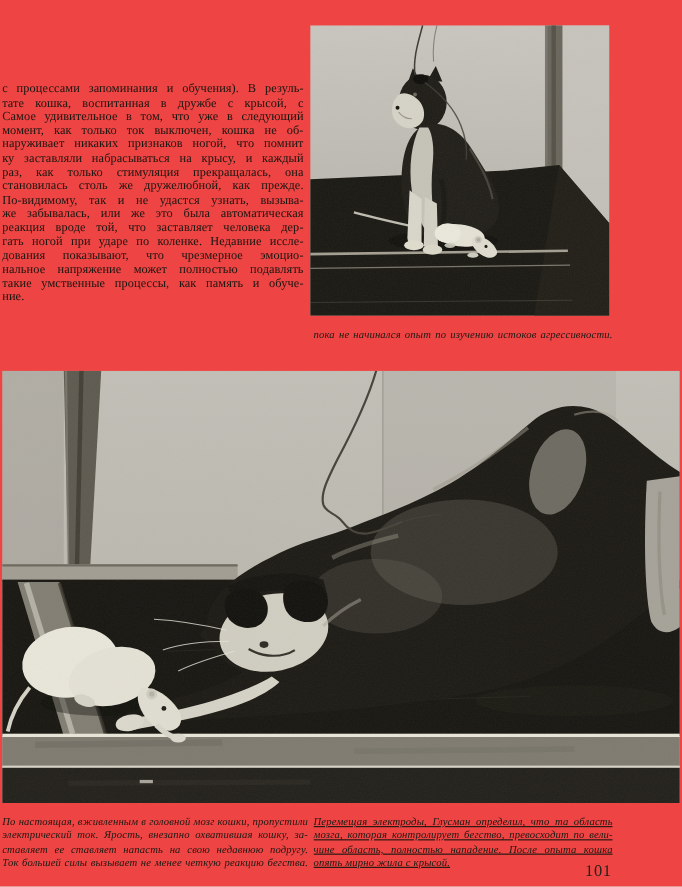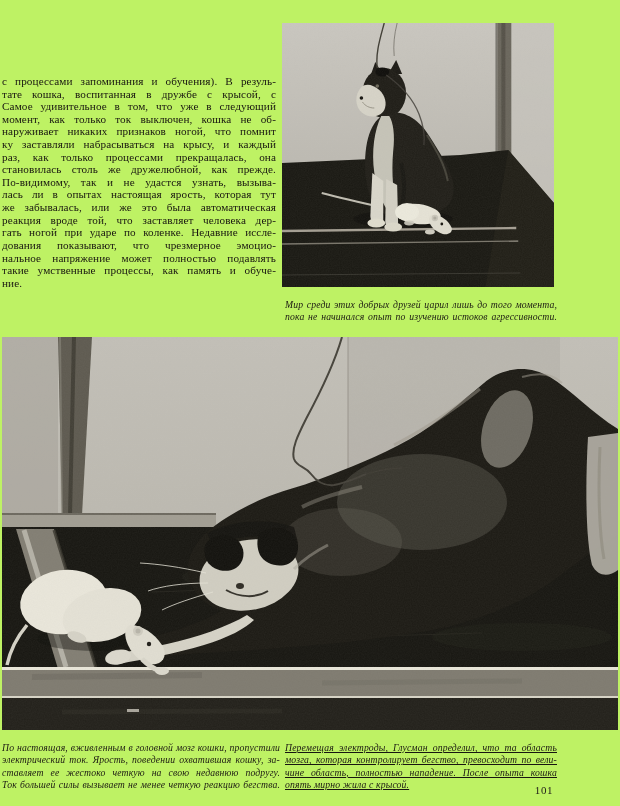--- a/index.html
+++ b/index.html
@@ -1,18 +1,18 @@
 <!DOCTYPE html>
 <html lang="ru"><head>
 <meta charset="utf-8">
 <style>
   html,body{margin:0;padding:0;background:#d9d7d2;}
   .page{
     position:relative;width:620px;height:806px;margin:0 auto;
-    background:#bef264;overflow:hidden;
+    background:#ef4444;overflow:hidden;
     font-family:"Liberation Serif","DejaVu Serif",serif;
     color:#181610;
   }
   
   .article{position:absolute;left:2px;top:75px;width:274px;}
   .article .ln{
     font-size:11.2px;line-height:12.62px;height:12.62px;
     overflow:hidden;letter-spacing:.1px;
   }
   .jz{text-align:justify;text-align-last:justify;}
@@ -26,39 +26,38 @@
   .cap-bl{left:2px;top:742px;width:278px;}
   .cap-br{left:285px;top:742px;width:272px;text-decoration:underline;}
   
   .photo{position:absolute;display:block;}
   .photo svg{display:block;width:100%;height:100%;}
   .photo-top{left:282px;top:23px;width:272px;height:264px;}
   .photo-bottom{left:2px;top:337px;width:616px;height:393px;}
   
   .folio{
     position:absolute;left:522px;top:784px;width:44px;
-    text-align:center;font-size:11px;letter-spacing:.6px;color:#23211a;
+    text-align:center;font-size:15px;letter-spacing:.6px;color:#23211a;
   }
 </style>
 </head>
 <body>
 
 <div class="page">
 
   <div class="article">
     <div class="ln jz">с процессами запоминания и обучения). В резуль-</div>
     <div class="ln jz">тате кошка, воспитанная в дружбе с крысой, с</div>
     <div class="ln jz">Самое удивительное в том, что уже в следующий</div>
     <div class="ln jz">момент, как только ток выключен, кошка не об-</div>
     <div class="ln jz">наруживает никаких признаков ногой, что помнит</div>
     <div class="ln jz">ку заставляли набрасываться на крысу, и каждый</div>
-    <div class="ln jz">раз, как только процессами прекращалась, она</div>
+    <div class="ln jz">раз, как только стимуляция прекращалась, она</div>
     <div class="ln jz">становилась столь же дружелюбной, как прежде.</div>
     <div class="ln jz">По-видимому, так и не удастся узнать, вызыва-</div>
-    <div class="ln jz">лась ли в опытах настоящая ярость, которая тут</div>
     <div class="ln jz">же забывалась, или же это была автоматическая</div>
     <div class="ln jz">реакция вроде той, что заставляет человека дер-</div>
     <div class="ln jz">гать ногой при ударе по коленке. Недавние иссле-</div>
     <div class="ln jz">дования показывают, что чрезмерное эмоцио-</div>
     <div class="ln jz">нальное напряжение может полностью подавлять</div>
     <div class="ln jz">такие умственные процессы, как память и обуче-</div>
     <div class="ln">ние.</div>
   </div>
 
   <figure class="photo photo-top" style="margin:0">
@@ -123,21 +122,20 @@
         <path d="M103,0 C99,15 94,30 96,45" stroke="#3f3c33" stroke-width="1.4" fill="none"></path>
         <path d="M116,0 C113,12 112,22 113,33" stroke="#56534a" stroke-width="1" fill="none" opacity=".6"></path>
         <ellipse cx="101" cy="49" rx="7" ry="4.5" fill="#0e0d0a"></ellipse>
         <path d="M105,52 C119,62 132,76 138,91 C142,101 144,112 143,122" stroke="#43403a" stroke-width="1.3" fill="none" opacity=".85"></path>
       </g>
       <rect x="0" y="0" width="274" height="264" filter="url(#g1)" opacity=".16"></rect>
     </svg>
   </figure>
 
   <div class="caption cap-top">
-    <div class="ln jz">Мир среди этих добрых друзей царил лишь до того момента,</div>
     <div class="ln jz">пока не начинался опыт по изучению истоков агрессивности.</div>
   </div>
 
   <figure class="photo photo-bottom" style="margin:0">
     <svg viewBox="0 0 616 393" preserveAspectRatio="none">
       <defs>
         <linearGradient id="bw" x1="0" y1="0" x2="0" y2="1">
           <stop offset="0" stop-color="#c3c0b8"></stop>
             <stop offset=".5" stop-color="#bcb9b0"></stop>
             <stop offset="1" stop-color="#b0ada4"></stop>
@@ -228,22 +226,22 @@
       <g>
         <path d="M340,0 C332,28 318,56 304,82 C296,98 289,112 292,122 C295,130 303,129 309,137 C315,145 323,149 332,148 C344,146 355,141 364,137" stroke="#45423a" stroke-width="2" fill="none"></path>
         <path d="M364,137 C378,133 390,131 400,131" stroke="#45423a" stroke-width="1.3" opacity=".5" fill="none"></path>
       </g>
       <rect x="0" y="0" width="616" height="393" filter="url(#g2)" opacity=".15"></rect>
     </svg>
   </figure>
 
   <div class="caption cap-bl">
     <div class="ln jz">По настоящая, вживленным в головной мозг кошки, пропустили</div>
-    <div class="ln jz">электрический ток. Ярость, поведении охватившая кошку, за-</div>
-    <div class="ln jz">ставляет ее жестоко четкую на свою недавнюю подругу.</div>
+    <div class="ln jz">электрический ток. Ярость, внезапно охватившая кошку, за-</div>
+    <div class="ln jz">ставляет ее ставляет напасть на свою недавнюю подругу.</div>
     <div class="ln jz">Ток большей силы вызывает не менее четкую реакцию бегства.</div>
   </div>
 
   <div class="caption cap-br">
     <div class="ln jz">Перемещая электроды, Глусман определил, что та область</div>
     <div class="ln jz">мозга, которая контролирует бегство, превосходит по вели-</div>
     <div class="ln jz">чине область, полностью нападение. После опыта кошка</div>
     <div class="ln">опять мирно жила с крысой.</div>
   </div>
 

